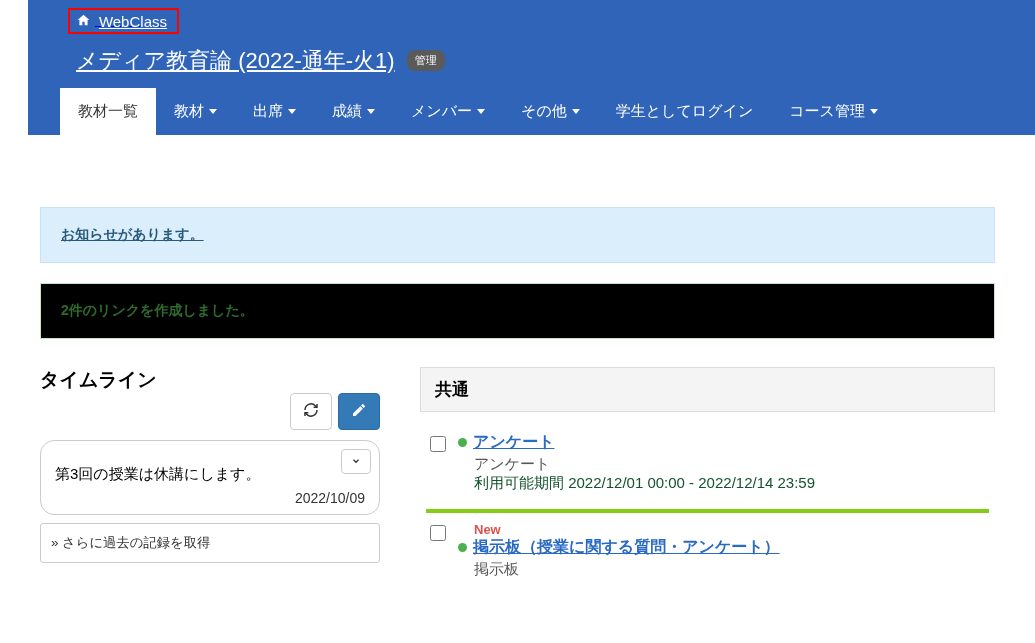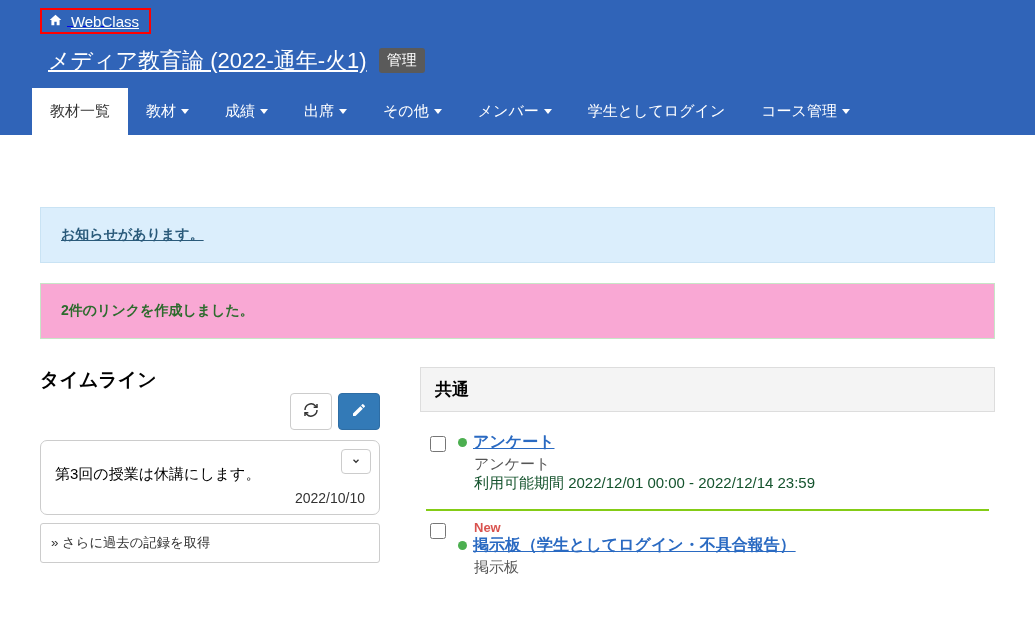--- a/index.html
+++ b/index.html
@@ -7,20 +7,21 @@
       font-family: "Hiragino Kaku Gothic ProN", "Meiryo", sans-serif;
       font-size: 14px;
       background: #fff;
       width: 1035px;
       overflow: hidden;
     }
     .topbar {
       background: #3064b8;
       color: #fff;
       padding: 8px 0 0 0;
+      margin-left: 28px;
     }
     .topbar-inner {
       padding: 0 40px;
     }
     .webclass-link {
       display: inline-block;
       border: 2px solid red;
       padding: 2px 10px 2px 6px;
       margin-bottom: 8px;
     }
@@ -42,23 +43,23 @@
       padding: 4px 0 12px 8px;
     }
     .course-title {
       color: #fff;
       font-size: 22px;
       text-decoration: underline;
     }
     .admin-badge {
       background: #5a5a5a;
       color: #fff;
-      font-size: 15px;
+      font-size: 11px;
       padding: 3px 8px;
-      border-radius: 3px;
+      border-radius: 8px;
     }
     .nav-tabs {
       display: flex;
       align-items: stretch;
       padding: 0 32px;
     }
     .nav-tab {
       padding: 14px 18px;
       color: #fff;
       font-size: 15px;
@@ -90,21 +91,21 @@
       border: 1px solid #c9e3f4;
       padding: 18px 20px;
       color: #2a5a7a;
       text-decoration: underline;
       font-weight: bold;
       margin-bottom: 20px;
       cursor: pointer;
       margin-top: 48px;
     }
     .alert-success {
-      background: #f9a8d4;
+      background: #000000;
       border: 1px solid #c7e5c7;
       padding: 18px 20px;
       color: #2d6b2d;
       font-weight: bold;
       margin-bottom: 28px;
     }
     .two-col {
       display: flex;
       gap: 40px;
       align-items: flex-start;
@@ -132,21 +133,21 @@
       align-items: center;
       justify-content: center;
     }
     .btn.primary {
       background: #337ab7;
       border-color: #2e6da4;
       color: #fff;
     }
     .timeline-card {
       border: 1px solid #ccc;
-      border-radius: 7px;
+      border-radius: 14px;
       padding: 24px 14px 8px 14px;
       position: relative;
       margin-bottom: 8px;
     }
     .timeline-caret-btn {
       position: absolute;
       right: 8px;
       top: 8px;
       border: 1px solid #ccc;
       border-radius: 4px;
@@ -181,21 +182,21 @@
       font-weight: bold;
     }
     .content-list {
       padding: 12px 6px;
     }
     .content-item {
       display: flex;
       align-items: flex-start;
       gap: 12px;
       padding: 8px 4px 16px 4px;
-      border-bottom: 2px solid #84cc16;
+      border-bottom: 4px solid #84cc16;
     }
     .content-item:last-child { border-bottom: none; }
     .content-checkbox {
       margin-top: 4px;
       width: 16px;
       height: 16px;
     }
     .content-body { flex: 1; }
     .content-title-row {
       display: flex;
@@ -252,33 +253,33 @@
       <span class="admin-badge">管理</span>
     </div>
   </div>
   <div class="nav-tabs">
     <div class="nav-tab active">教材一覧</div>
     <div class="nav-tab">
       <span>教材</span>
       <span class="caret-down"></span>
     </div>
     <div class="nav-tab">
+      <span>出席</span>
+      <span class="caret-down"></span>
+    </div>
+    <div class="nav-tab">
       <span>成績</span>
       <span class="caret-down"></span>
     </div>
     <div class="nav-tab">
-      <span>出席</span>
+      <span>メンバー</span>
       <span class="caret-down"></span>
     </div>
     <div class="nav-tab">
       <span>その他</span>
-      <span class="caret-down"></span>
-    </div>
-    <div class="nav-tab">
-      <span>メンバー</span>
       <span class="caret-down"></span>
     </div>
     <div class="nav-tab">学生としてログイン</div>
     <div class="nav-tab">
       <span>コース管理</span>
       <span class="caret-down"></span>
     </div>
   </div>
 </div>
 
@@ -310,21 +311,21 @@
       </div>
       <div class="timeline-card">
         <button class="timeline-caret-btn">
           <span>
             <svg width="12" height="10" viewBox="0 0 24 24" fill="none" stroke="#333" stroke-width="3">
                 <path d="M6 9l6 6 6-6"></path>
               </svg>
           </span>
         </button>
         <div class="timeline-text">第3回の授業は休講にします。</div>
-        <div class="timeline-date">2022/10/10</div>
+        <div class="timeline-date">2022/10/09</div>
       </div>
       <button class="history-btn">» さらに過去の記録を取得</button>
     </div>
 
     <div class="col-right">
       <div class="panel-header">共通</div>
       <div class="content-list">
 
         <div class="content-item">
           <input type="checkbox" class="content-checkbox" style="">
@@ -341,21 +342,21 @@
         </div>
 
         <div class="content-item">
           <input type="checkbox" class="content-checkbox" style="">
           <div class="content-body">
             <div class="indent">
               <span class="new-label">New</span>
             </div>
             <div class="content-title-row">
               <span class="green-dot"></span>
-              <a href="#" class="content-link">掲示板（学生としてログイン・不具合報告）</a>
+              <a href="#" class="content-link">掲示板（授業に関する質問・アンケート）</a>
             </div>
             <div class="indent">
               <div class="content-sub">掲示板</div>
             </div>
           </div>
         </div>
 
       </div>
     </div>
   </div>

